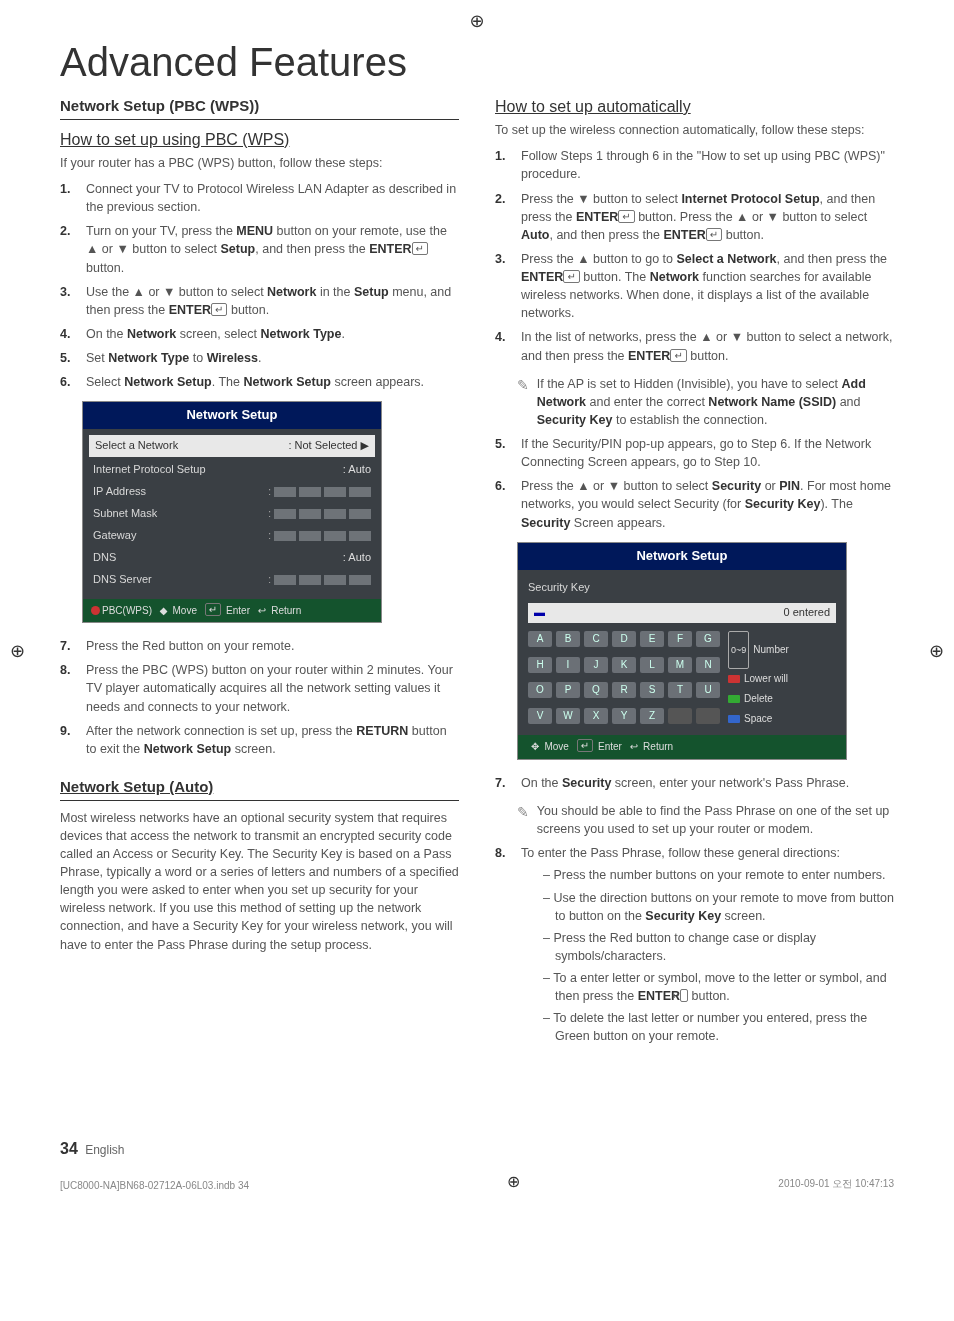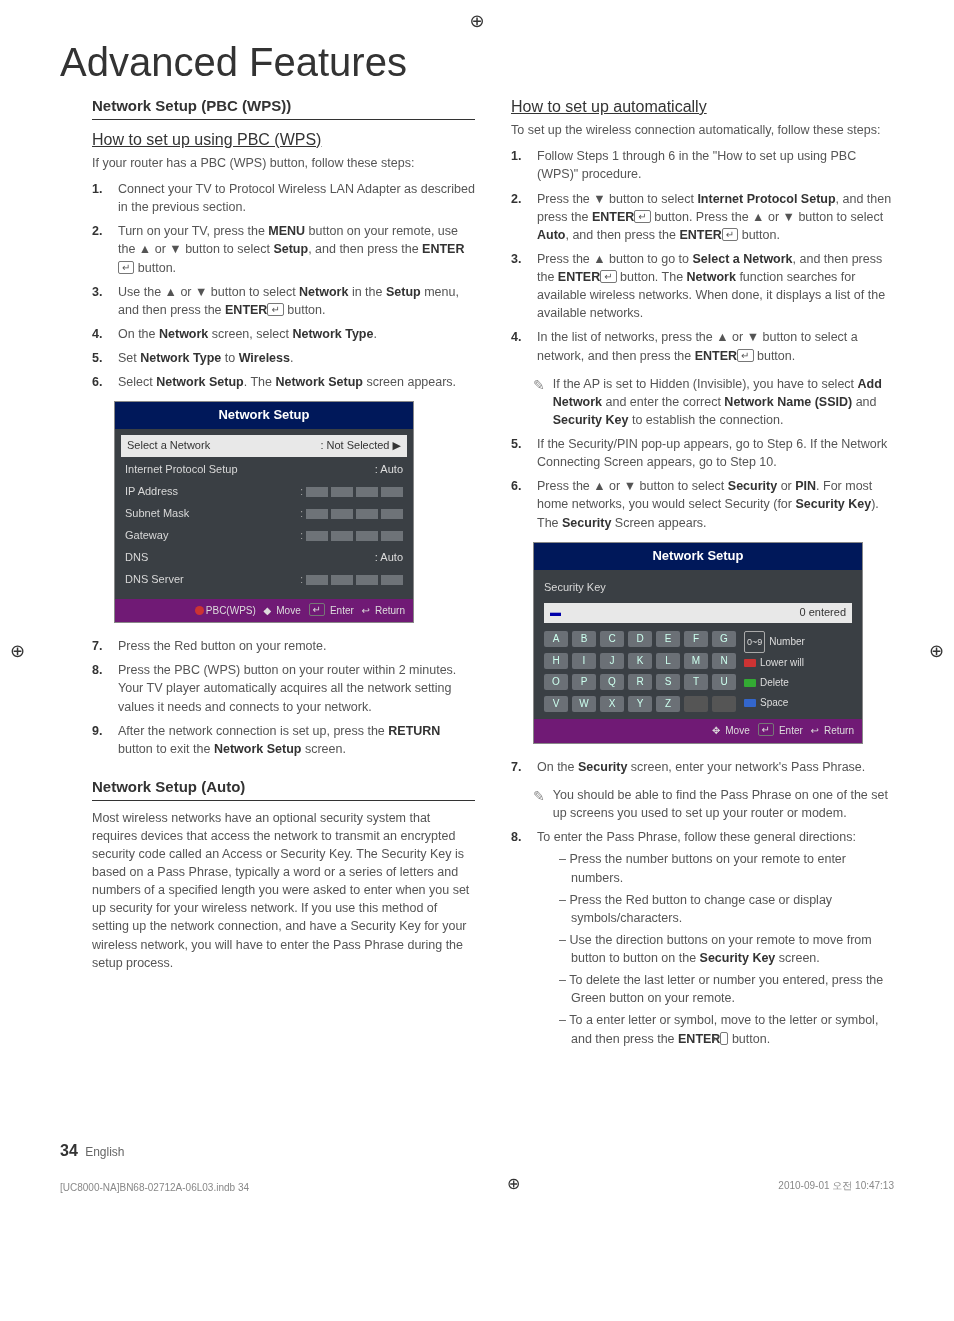--- a/index.html
+++ b/index.html
@@ -26,21 +26,20 @@
   h1.title {
     font-family: "Helvetica Neue", Arial, sans-serif;
     font-weight: 200;
     font-size: 40px;
     color: #333;
     margin-bottom: 10px;
   }
   .columns {
     display: flex;
     gap: 36px;
-    margin-left: 32px;
   }
   .col {
     flex: 1;
     font-size: 12.5px;
     line-height: 1.45;
     color: #555;
   }
   .section-head {
     font-weight: bold;
     font-size: 15px;
@@ -113,25 +112,25 @@
     align-items: center;
     padding: 3px 0;
   }
   .tv-row .lbl { color: #d8d8d8; }
   .tv-row.first { background: #e8e8e8; color: #333; padding: 3px 6px; margin: -2px -4px 2px -4px; }
   .tv-row.first .lbl { color: #333; }
   .ip-boxes { display: flex; gap: 3px; align-items: center; }
   .ip-boxes .dot { color: #aaa; font-size: 10px; }
   .ip-boxes .box { width: 22px; height: 10px; background: #6e7378; }
   .tv-footer {
-    background: #701a75;
+    background: #14532d;
     color: #ddd;
     font-size: 10px;
     padding: 4px 8px;
-    text-align: right;
+    text-align: left;
   }
   .tv-footer .red-dot { display:inline-block; width:9px; height:9px; border-radius:50%; background:#c33; vertical-align:-1px; margin-right:2px;}
   .tv-footer .sep { margin: 0 5px; }
 
   
   .kb-panel .tv-body { padding: 8px 10px 6px 10px; }
   .sec-label { color: #d8d8d8; padding: 2px 0 8px 0; }
   .entry-bar {
     display: flex; justify-content: space-between; align-items: center;
     background: #e8e8e8; color:#333; padding: 2px 6px; margin-bottom:8px;
@@ -152,21 +151,21 @@
     height:16px;
     border-radius:2px;
   }
   .kb-grid .key.blank { background:#555; color:#555; }
   .kb-legend { font-size:10px; color:#ddd; line-height:20px; }
   .kb-legend div { display:flex; align-items:center; gap:4px;}
   .lg-red, .lg-green, .lg-yellow, .lg-blue {
     display:inline-block; width:12px; height:8px; border-radius:1px;
   }
   .lg-red{background:#c33;} .lg-green{background:#3a3;} .lg-blue{background:#36c;}
-  .lg-num { font-size:9px; border:1px solid #aaa; padding:0 2px; border-radius:2px;}
+  .lg-num { font-size:9px; border:1px solid #aaa; padding:8px 2px; border-radius:2px;}
 
   .page-footer {
     margin-top: 80px;
     font-size: 12px;
     color: #666;
   }
   .page-footer .pn { font-size: 16px; font-weight: bold; color: #333; margin-right:4px;}
   .print-meta {
     display:flex; justify-content:space-between;
     font-size:10px; color:#888; margin-top: 14px;
@@ -290,21 +289,21 @@
       <li>
           <span class="num">8.</span>
           <span class="body">Press the PBC (WPS) button on your router within 2 minutes. Your TV player automatically acquires all the network setting values it needs and connects to your network.</span>
         </li>
       <li>
           <span class="num">9.</span>
           <span class="body"><span>After the network connection is set up, press the </span><span class="b">RETURN</span><span> button to exit the </span><span class="b">Network Setup</span><span> screen.</span></span>
         </li>
     </ol>
 
-    <div class="section-head" style="margin-top:18px;">Network Setup (Auto)</div>
+    <div class="section-head" style="margin-top:18px;text-decoration:underline;">Network Setup (Auto)</div>
     <p>Most wireless networks have an optional security system that requires devices that access the network to transmit an encrypted security code called an Access or Security Key. The Security Key is based on a Pass Phrase, typically a word or a series of letters and numbers of a specified length you were asked to enter when you set up security for your wireless network.  If you use this method of setting up the network connection, and have a Security Key for your wireless network, you will have to enter the Pass Phrase during the setup process.</p>
   </div>
 
   <div class="col">
     <div class="subhead">How to set up automatically</div>
     <p>To set up the wireless connection automatically, follow these steps:</p>
 
     <ol class="steps">
       <li>
           <span class="num">1.</span>
@@ -414,24 +413,24 @@
       <span class="note-icon">✎</span>
       <span class="note-body">You should be able to find the Pass Phrase on one of the set up screens you used to set up your router or modem.</span>
     </div>
     <ol class="steps">
       <li>
           <span class="num">8.</span>
           <span class="body">
         <span>To enter the Pass Phrase, follow these general directions:</span>
         <ul class="dash">
           <li>Press the number buttons on your remote to enter numbers.</li>
+          <li><span>Use the direction buttons on your remote to move from button to button on the </span><span class="b">Security Key</span><span> screen.</span></li>
           <li>Press the Red button to change case or display symbols/characters.</li>
-          <li><span>Use the direction buttons on your remote to move from button to button on the </span><span class="b">Security Key</span><span> screen.</span></li>
+          <li><span>To a enter letter or symbol, move to the letter or symbol, and then press the </span><span class="b">ENTER</span><span class="icon-enter">↵</span><span> button.</span></li>
           <li>To delete the last letter or number you entered, press the Green button on your remote.</li>
-          <li><span>To a enter letter or symbol, move to the letter or symbol, and then press the </span><span class="b">ENTER</span><span class="icon-enter">↵</span><span> button.</span></li>
         </ul>
       </span>
         </li>
     </ol>
   </div>
 </div>
 
 <div class="page-footer">
   <span class="pn">34</span>
   <span>English</span>

